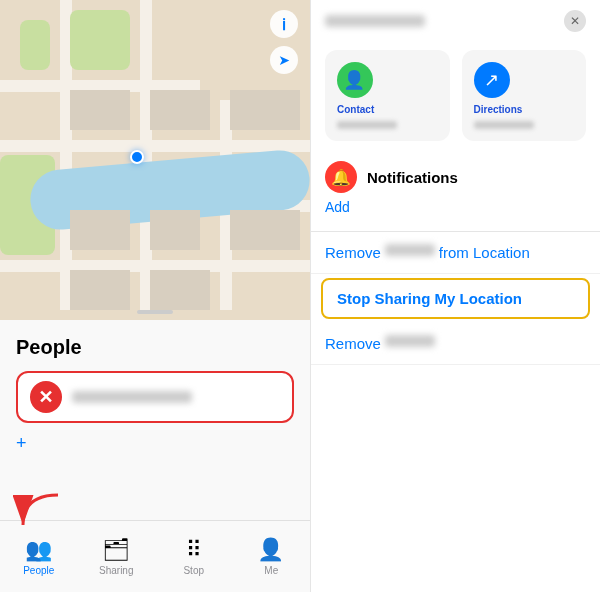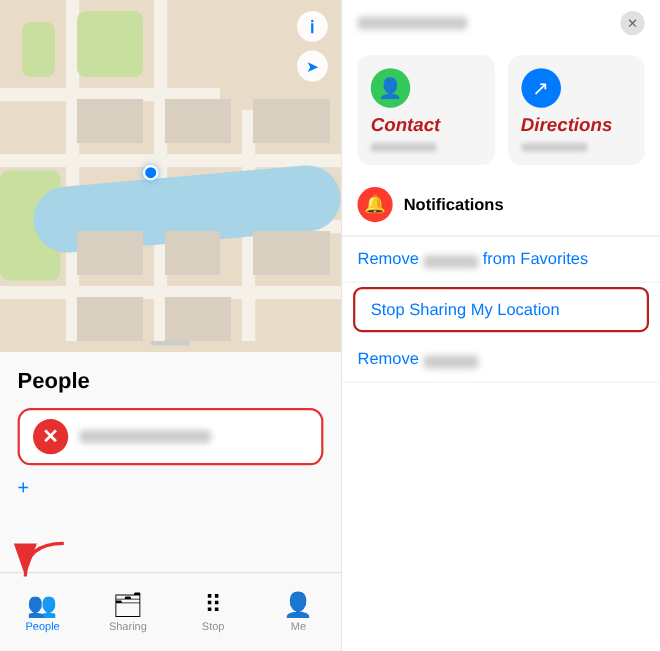--- a/index.html
+++ b/index.html
@@ -281,24 +281,23 @@
       background: #34c759;
       color: white;
     }
 
     .action-icon-circle.blue {
       background: #007aff;
       color: white;
     }
 
     .action-label {
-      font-size: 17px;
+      font-size: 10px;
       font-weight: 600;
-      color: #b91c1c;
-      font-style: italic;
+      color: #1d4ed8;
     }
 
     .action-sublabel {
       font-size: 11px;
       color: #8e8e93;
       width: 60px;
       height: 8px;
       background: #ccc;
       border-radius: 3px;
       filter: blur(2px);
@@ -346,34 +345,35 @@
     }
 
     .menu-item {
       padding: 12px 14px;
       font-size: 15px;
       color: #007aff;
       border-bottom: 1px solid #f0f0f0;
     }
 
     .menu-item.highlight {
-      border: 2px solid #b91c1c;
+      border: 2px solid #eab308;
       border-radius: 8px;
       margin: 4px 10px;
       padding: 10px 14px;
       color: #007aff;
+      font-weight: bold;
     }
 
     .menu-item-plain {
       padding: 12px 14px;
       font-size: 15px;
       color: #007aff;
       border-bottom: 1px solid #f0f0f0;
       display: flex;
-      align-items: flex-end;
+      align-items: flex-start;
       gap: 4px;
     }
 
     .name-blur-inline {
       display: inline-block;
       width: 50px;
       height: 12px;
       background: #ccc;
       border-radius: 3px;
       filter: blur(3px);
@@ -490,28 +490,29 @@
       <div class="action-label">Directions</div>
       <div class="action-sublabel"></div>
     </div>
   </div>
 
   <div class="notif-section">
     <div class="notif-row">
       <div class="notif-icon">🔔</div>
       <span class="notif-label">Notifications</span>
     </div>
+    <div class="notif-add">Add</div>
   </div>
 
   <div class="menu-section">
 
     <div class="menu-item-plain">
       <span>Remove </span>
       <span class="name-blur-inline"></span>
-      <span> from Favorites</span>
+      <span> from Location</span>
     </div>
 
 
     <div class="menu-item highlight">
       <span>Stop Sharing My Location</span>
     </div>
 
     <div class="menu-item-plain">
       <span>Remove </span>
       <span class="name-blur-inline"></span>

